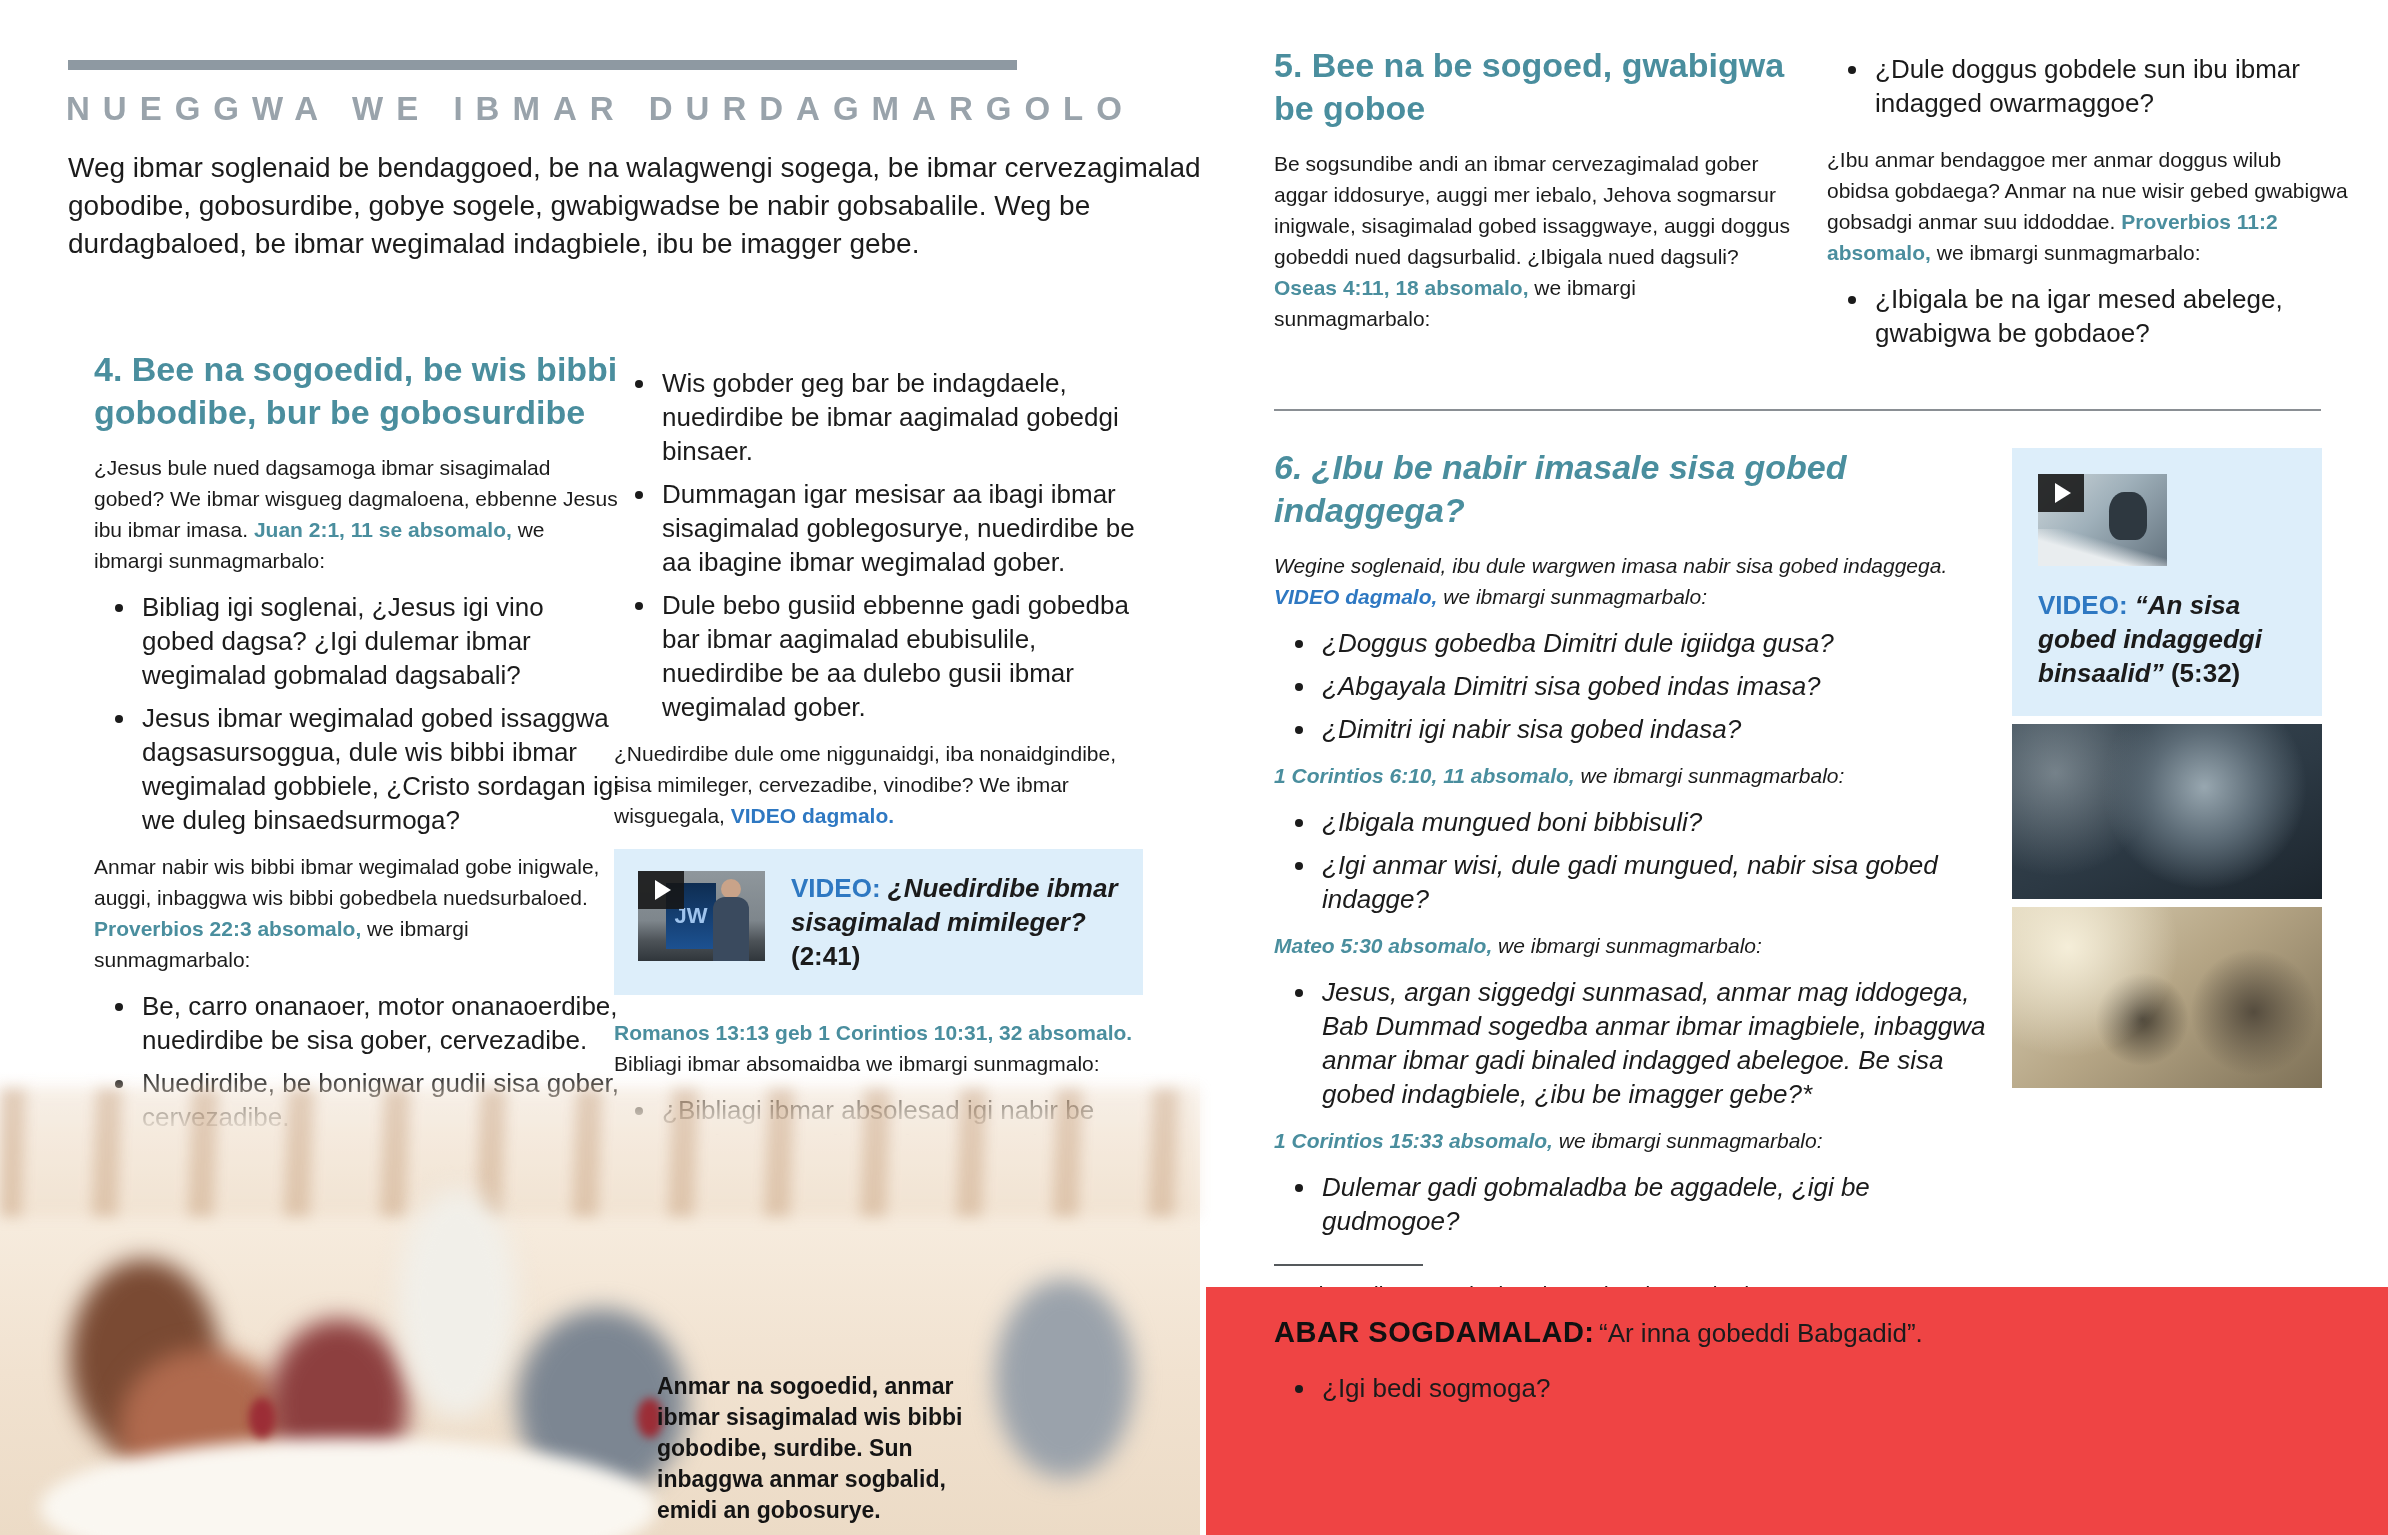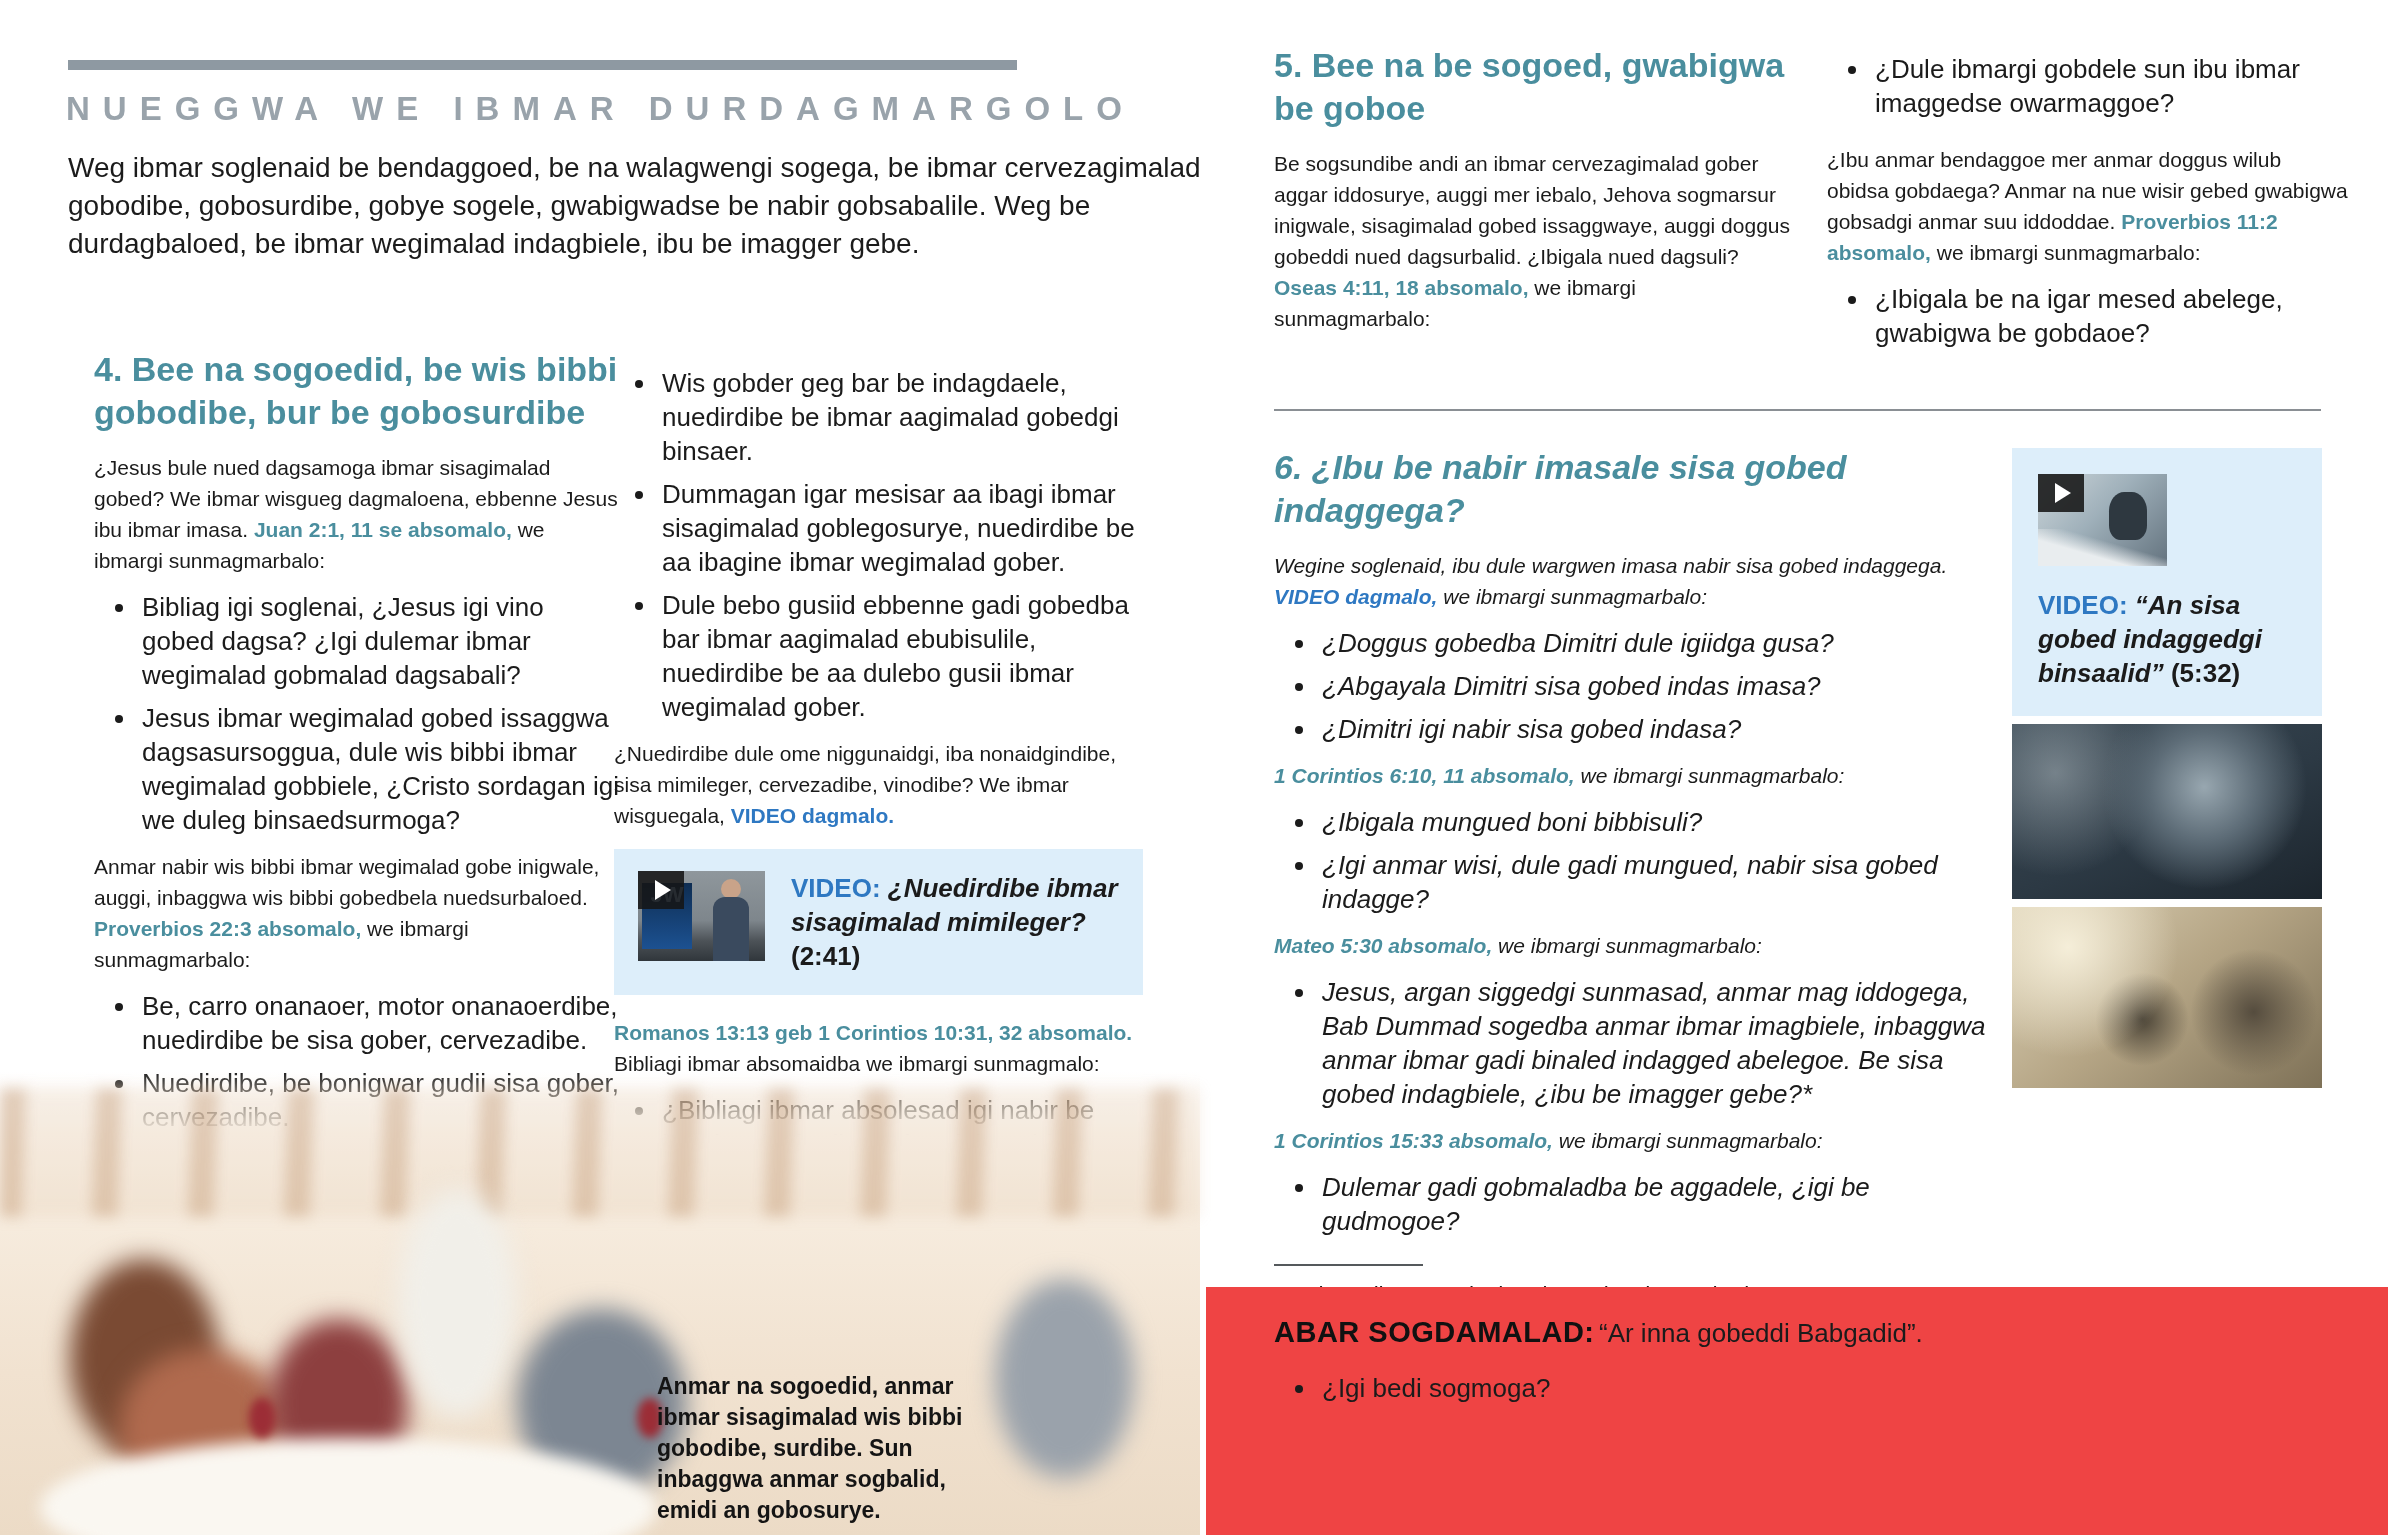--- a/index.html
+++ b/index.html
@@ -25,21 +25,21 @@
   .seg-blue{color:#2e78c2;font-weight:bold;}
   .seg-bi{font-weight:bold;font-style:italic;color:#1b1b1b;}
   .seg-b{font-weight:bold;color:#1b1b1b;}
   
   .video-box{background:#ddeefa;}
   .video-box.row{display:flex;gap:26px;padding:22px 24px;align-items:flex-start;}
   .video-box.col{display:block;padding:26px;}
   .vthumb{position:relative;flex:0 0 auto;overflow:hidden;}
   .vthumb.left-thumb{width:127px;height:90px;background:linear-gradient(180deg,#8f979c 0%,#7e868c 55%,#4c5257 78%,#30363b 100%);}
   .vthumb.right-thumb{width:129px;height:92px;background:linear-gradient(135deg,#cdd6da 0%,#9fb0ba 45%,#64737f 100%);}
-  .jw-panel{position:absolute;left:4px;top:12px;width:50px;height:66px;background:linear-gradient(180deg,#0e2d52,#1c5191);display:flex;align-items:flex-start;justify-content:center;}
+  .jw-panel{position:absolute;left:28px;top:12px;width:50px;height:66px;background:linear-gradient(180deg,#0e2d52,#1c5191);display:flex;align-items:center;justify-content:center;}
   .jw-panel span{color:#9fc4ee;font-weight:bold;font-size:22px;line-height:24px;}
   .host-figure{position:absolute;right:16px;top:26px;width:36px;height:64px;background:#3a4a5e;border-radius:12px 12px 0 0;}
   .host-head{position:absolute;right:24px;top:8px;width:20px;height:20px;border-radius:50%;background:#c9a389;}
   .crouch-figure{position:absolute;right:20px;top:18px;width:38px;height:48px;background:#2e3840;border-radius:40% 40% 30% 30%;}
   .floor-wedge{position:absolute;left:0;bottom:0;width:100%;height:40%;background:linear-gradient(to top right,#e9edef 35%,rgba(233,237,239,0) 60%);}
   .play-button{position:absolute;top:0;left:0;width:46px;height:38px;background:rgba(22,22,22,.88);display:flex;align-items:center;justify-content:center;}
   .play-tri{width:0;height:0;border-left:16px solid #fff;border-top:10px solid transparent;border-bottom:10px solid transparent;margin-left:4px;}
   .vcaption{font-size:26px;line-height:34px;}
   .video-box.col .vcaption{margin-top:22px;}
   
@@ -133,21 +133,21 @@
 </div>
 <div class="abs caption" style="left:657px;top:1371px;width:348px;z-index:5;">Anmar na sogoedid, anmar ibmar sisagimalad wis bibbi gobodibe, surdibe. Sun inbaggwa anmar sogbalid, emidi an gobosurye.</div>
 
 <div class="abs" style="left:1274px;top:44px;width:521px;">
   <h3 class="section">5. Bee na be sogoed, gwabigwa be goboe</h3>
   <p class="body"><span>Be sogsundibe andi an ibmar cervezagimalad gober aggar iddosurye, auggi mer iebalo, Jehova sogmarsur inigwale, sisagimalad gobed issaggwaye, auggi doggus gobeddi nued dagsurbalid. ¿Ibigala nued dagsuli? </span><span class="seg-teal">Oseas 4:11, 18 absomalo,</span><span> we ibmargi sunmagmarbalo:</span></p>
 </div>
 
 <div class="abs" style="left:1827px;top:52px;width:521px;">
   <ul class="blist" style="margin-top:0;margin-bottom:24px;">
-    <li>¿Dule ibmargi gobdele sun ibu ibmar imaggedse owarmaggoe?</li>
+    <li>¿Dule doggus gobdele sun ibu ibmar indagged owarmaggoe?</li>
   </ul>
   <p class="body"><span>¿Ibu anmar bendaggoe mer anmar doggus wilub obidsa gobdaega? Anmar na nue wisir gebed gwabigwa gobsadgi anmar suu iddoddae. </span><span class="seg-teal">Proverbios 11:2 absomalo,</span><span> we ibmargi sunmagmarbalo:</span></p>
   <ul class="blist" style="margin-top:14px;">
     <li>¿Ibigala be na igar mesed abelege, gwabigwa be gobdaoe?</li>
   </ul>
 </div>
 
 <div class="abs hrule" style="left:1274px;top:409px;width:1047px;"></div>
 
 <div class="abs" style="left:1274px;top:446px;width:712px;font-style:italic;">

